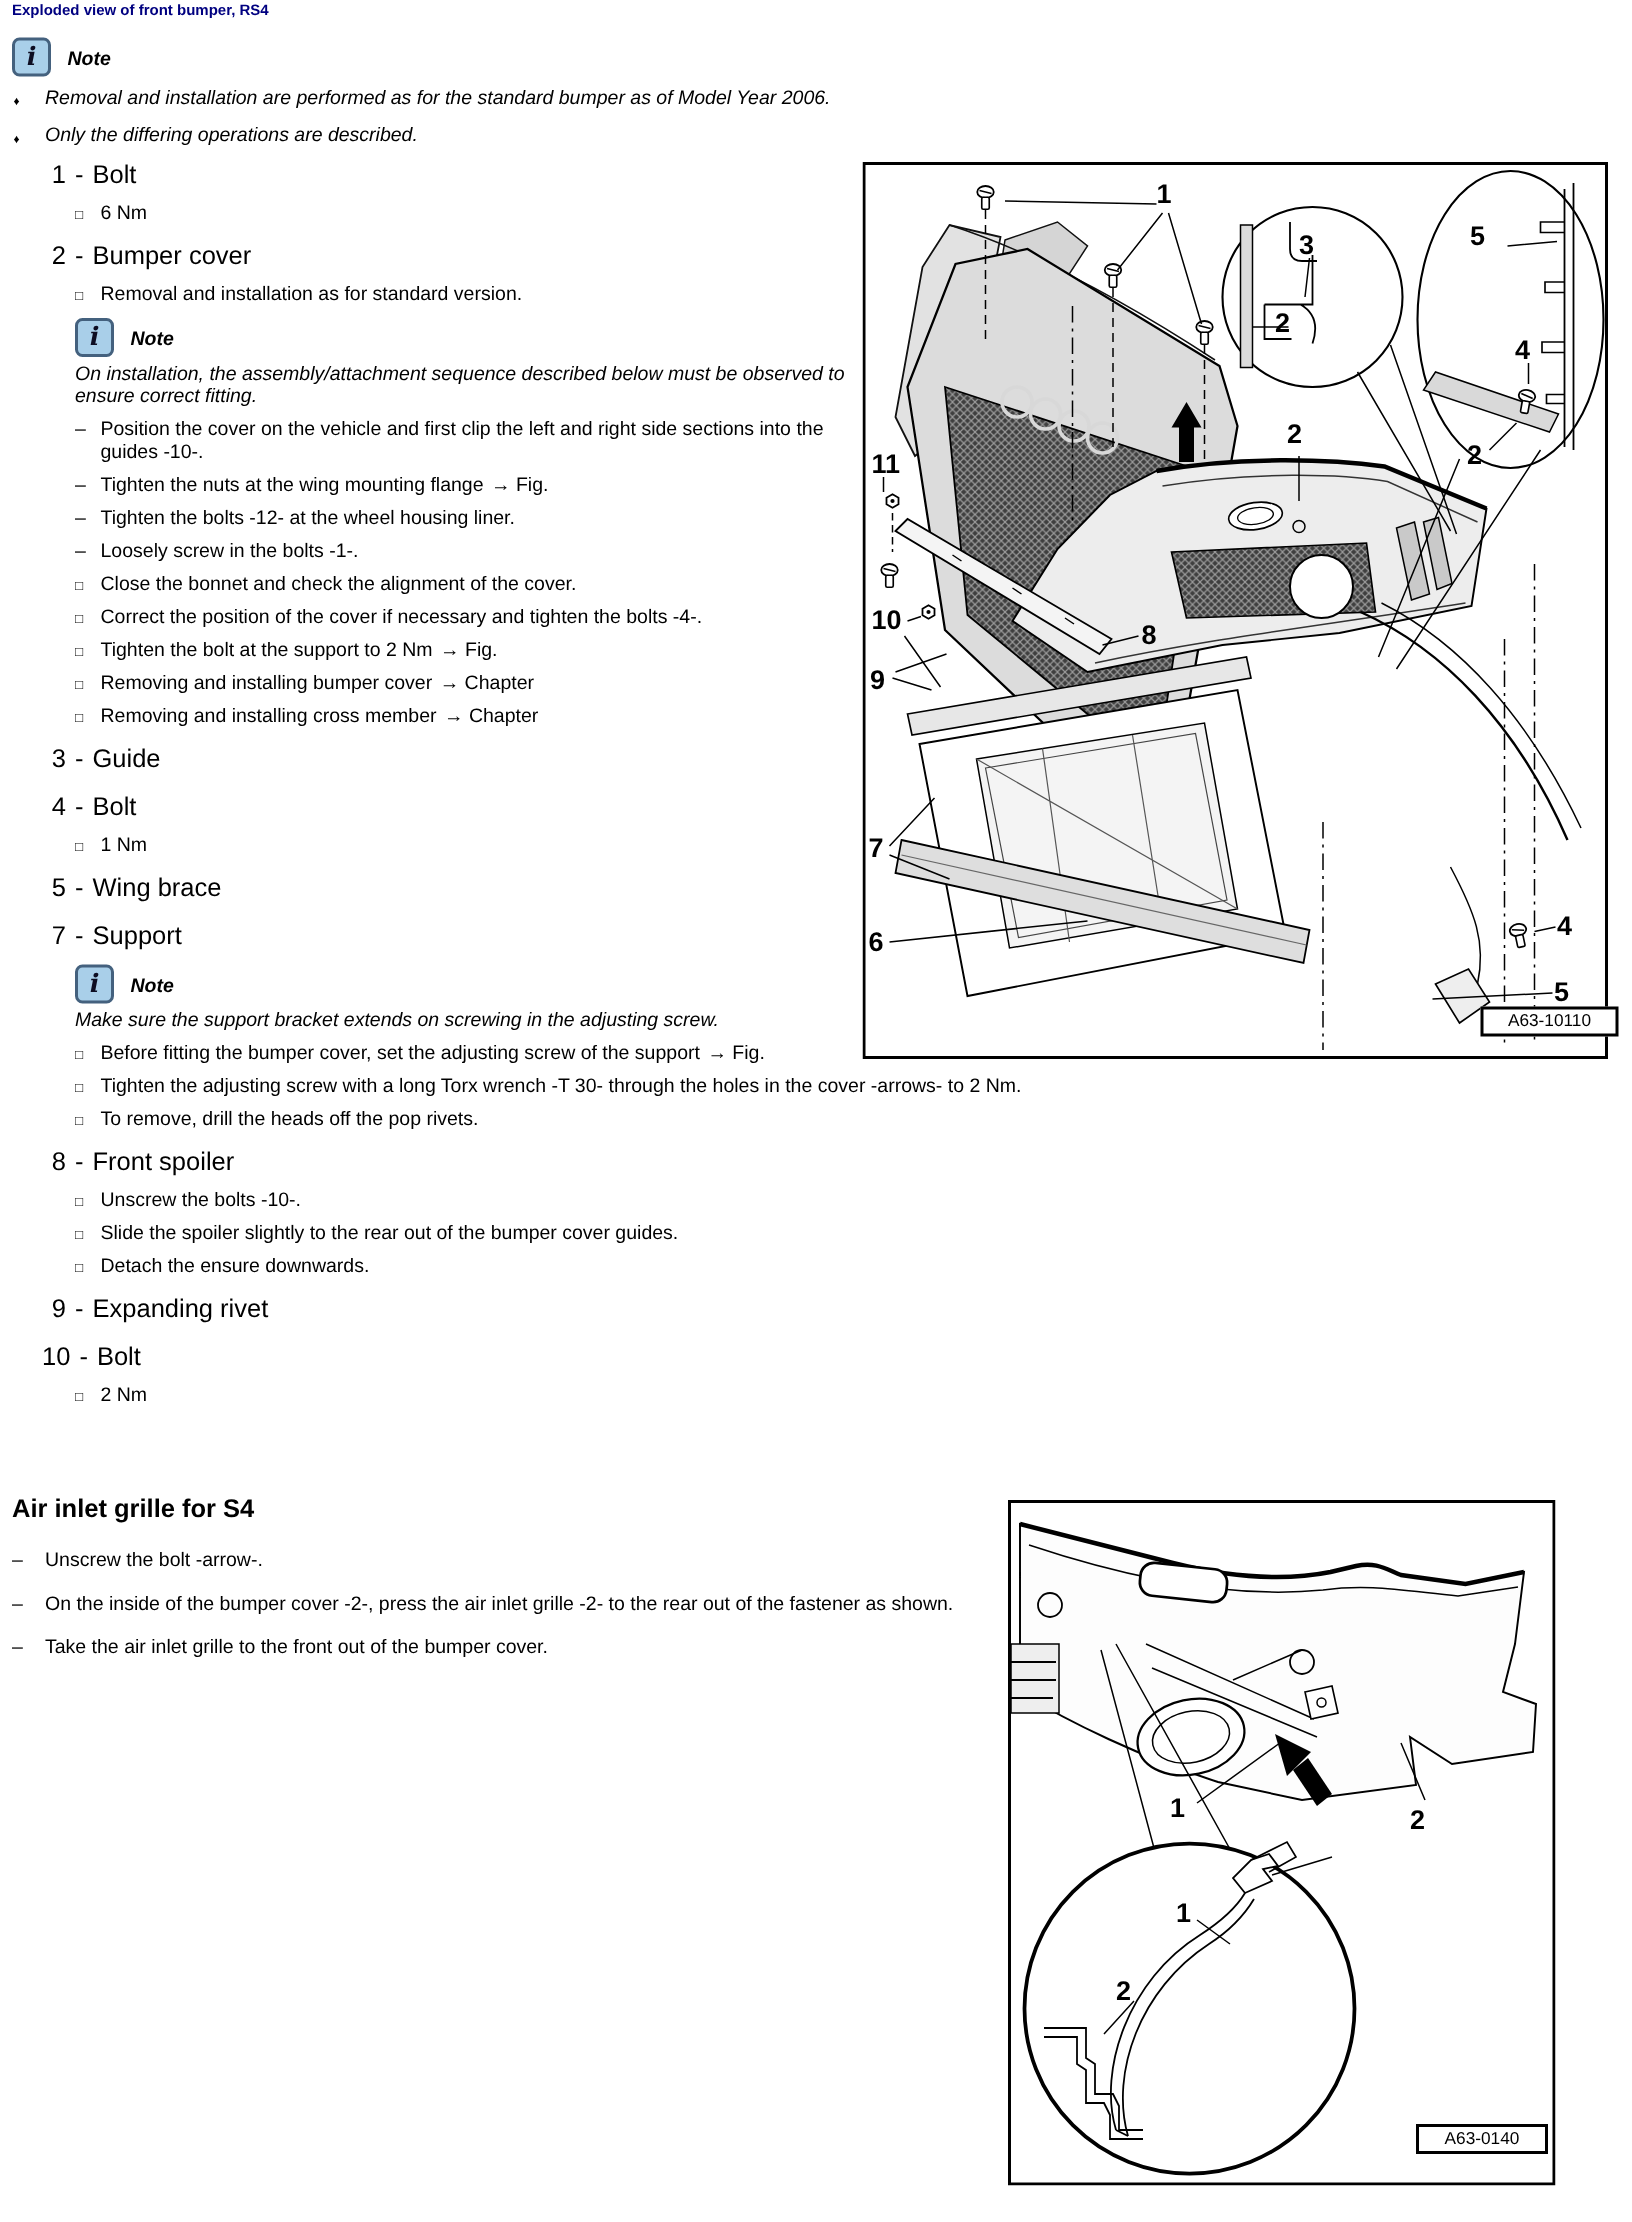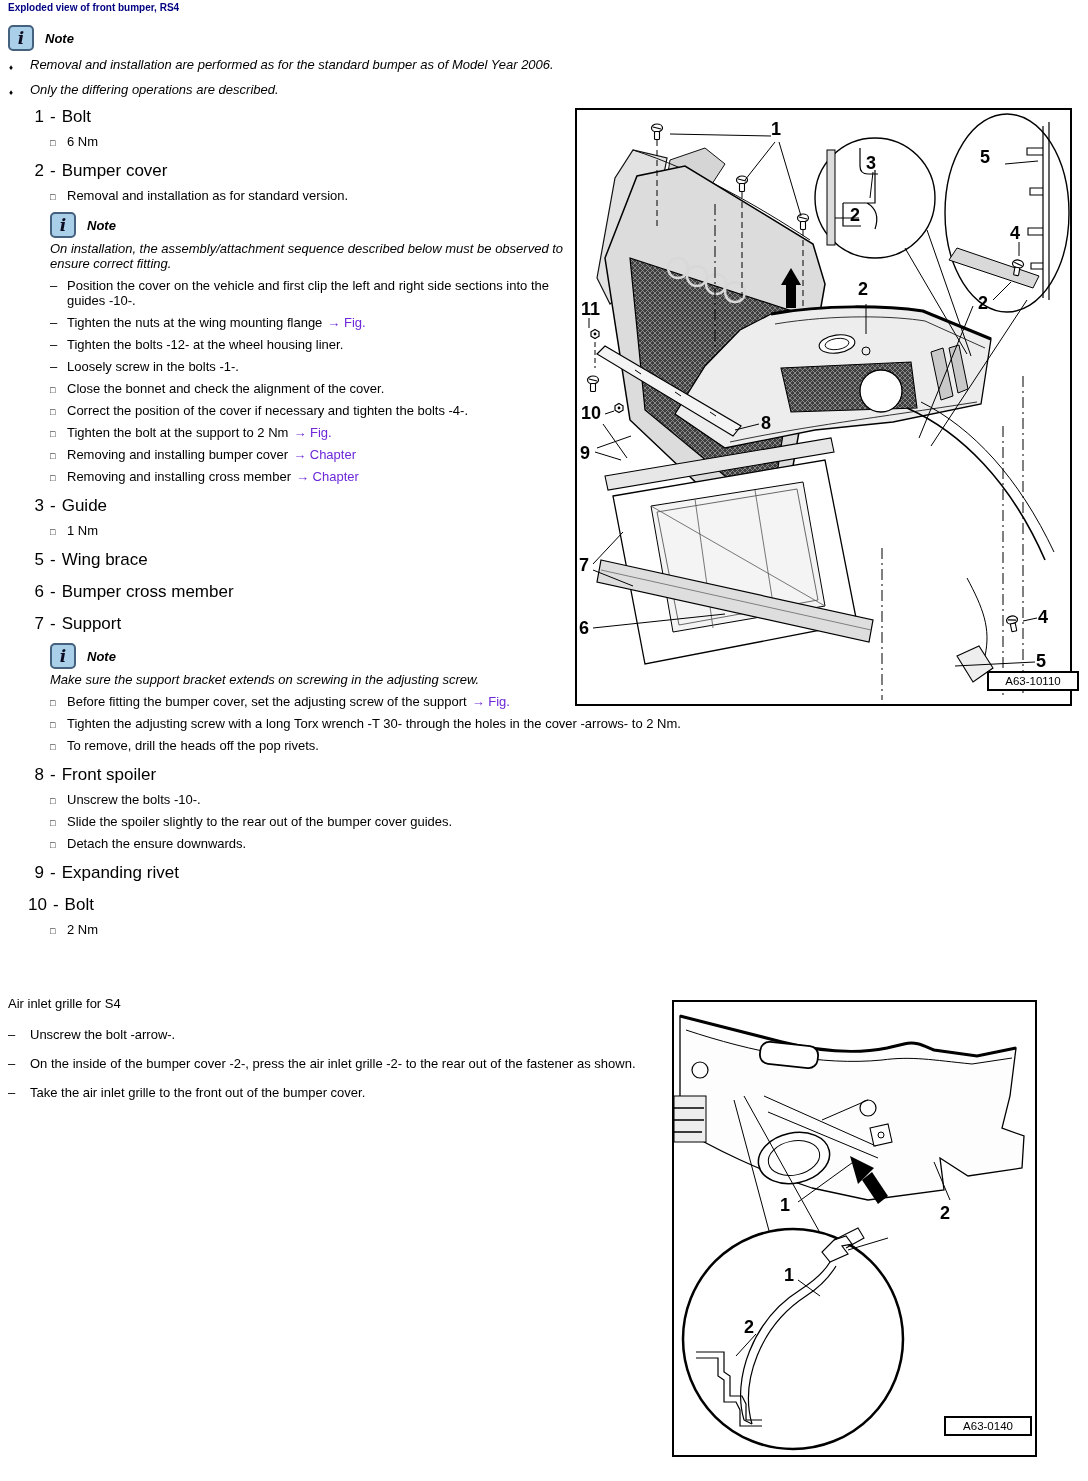--- a/index.html
+++ b/index.html
@@ -16,26 +16,26 @@
   .ib .bu{position:absolute;left:1px;top:3px;font-size:8px;font-style:normal;}
   .parts{margin-left:20px;}
   .phead{margin:12px 0 0 0;font-weight:normal;font-size:17px;}
   .phead:first-child{margin-top:6px;}
   .pnum{display:inline-block;min-width:16px;text-align:right;}
   .psep{margin:0 6px;}
   .li{position:relative;margin:7px 0 0 22px;padding-left:17px;line-height:15px;max-width:505px;}
   .li .bu{position:absolute;left:0;top:2px;font-size:9px;}
   .li .bu.da{font-size:13px;top:0;}
   .li.wide{max-width:none;white-space:nowrap;}
-  .lnk{color:#6d28d9;margin-left:5px;text-decoration:none;cursor:pointer;}
+  .lnk{color:#000000;margin-left:5px;text-decoration:none;cursor:pointer;}
   .inote{margin-left:22px;}
   .inote .noterow{margin:9px 0 3px 0;}
   .notebody{font-style:italic;line-height:15px;margin:1px 0 2px 22px;max-width:518px;}
   .section2{position:absolute;left:8px;top:996px;width:660px;}
-  .s2title{font-weight:normal;font-size:13px;margin:0 0 16px 0;}
+  .s2title{font-weight:bold;font-size:17px;margin:0 0 16px 0;}
   .section2 .li{margin:0 0 14px 0;padding-left:22px;max-width:none;white-space:nowrap;margin-left:0;}
   .fig{position:absolute;background:#fff;}
   #fig1{left:575px;top:108px;width:497px;height:598px;}
   #fig2{left:672px;top:1000px;width:365px;height:457px;}
   .fig svg{display:block;}
   .co{position:absolute;font-weight:bold;font-size:18px;line-height:1;}
   .figlabel{position:absolute;border:2px solid #000;background:#fff;font-size:11.5px;
     text-align:center;padding:2px 6px;white-space:nowrap;}
 </style>
 </head>
@@ -123,32 +123,32 @@
       </div>
       <div class="li">
         <span class="bu">□</span>
         <span class="tx"><span>Removing and installing cross member</span><a class="lnk">→ Chapter</a></span>
       </div>
 
       <div class="phead">
         <span class="pnum">3</span><span class="psep">-</span><span class="pname">Guide</span>
       </div>
 
+      <div class="phead">
+        <span class="pnum">4</span><span class="psep">-</span><span class="pname">Bolt</span>
+      </div>
       <div class="li">
         <span class="bu">□</span>
         <span class="tx">1 Nm</span>
       </div>
 
       <div class="phead">
         <span class="pnum">5</span><span class="psep">-</span><span class="pname">Wing brace</span>
       </div>
 
-      <div class="phead">
-        <span class="pnum">6</span><span class="psep">-</span><span class="pname">Bumper cross member</span>
-      </div>
 
       <div class="phead">
         <span class="pnum">7</span><span class="psep">-</span><span class="pname">Support</span>
       </div>
       <div class="inote">
         <div class="noterow">
           <span class="note-icon">
               <span>i</span>
             </span>
           <span class="note-label">Note</span>

